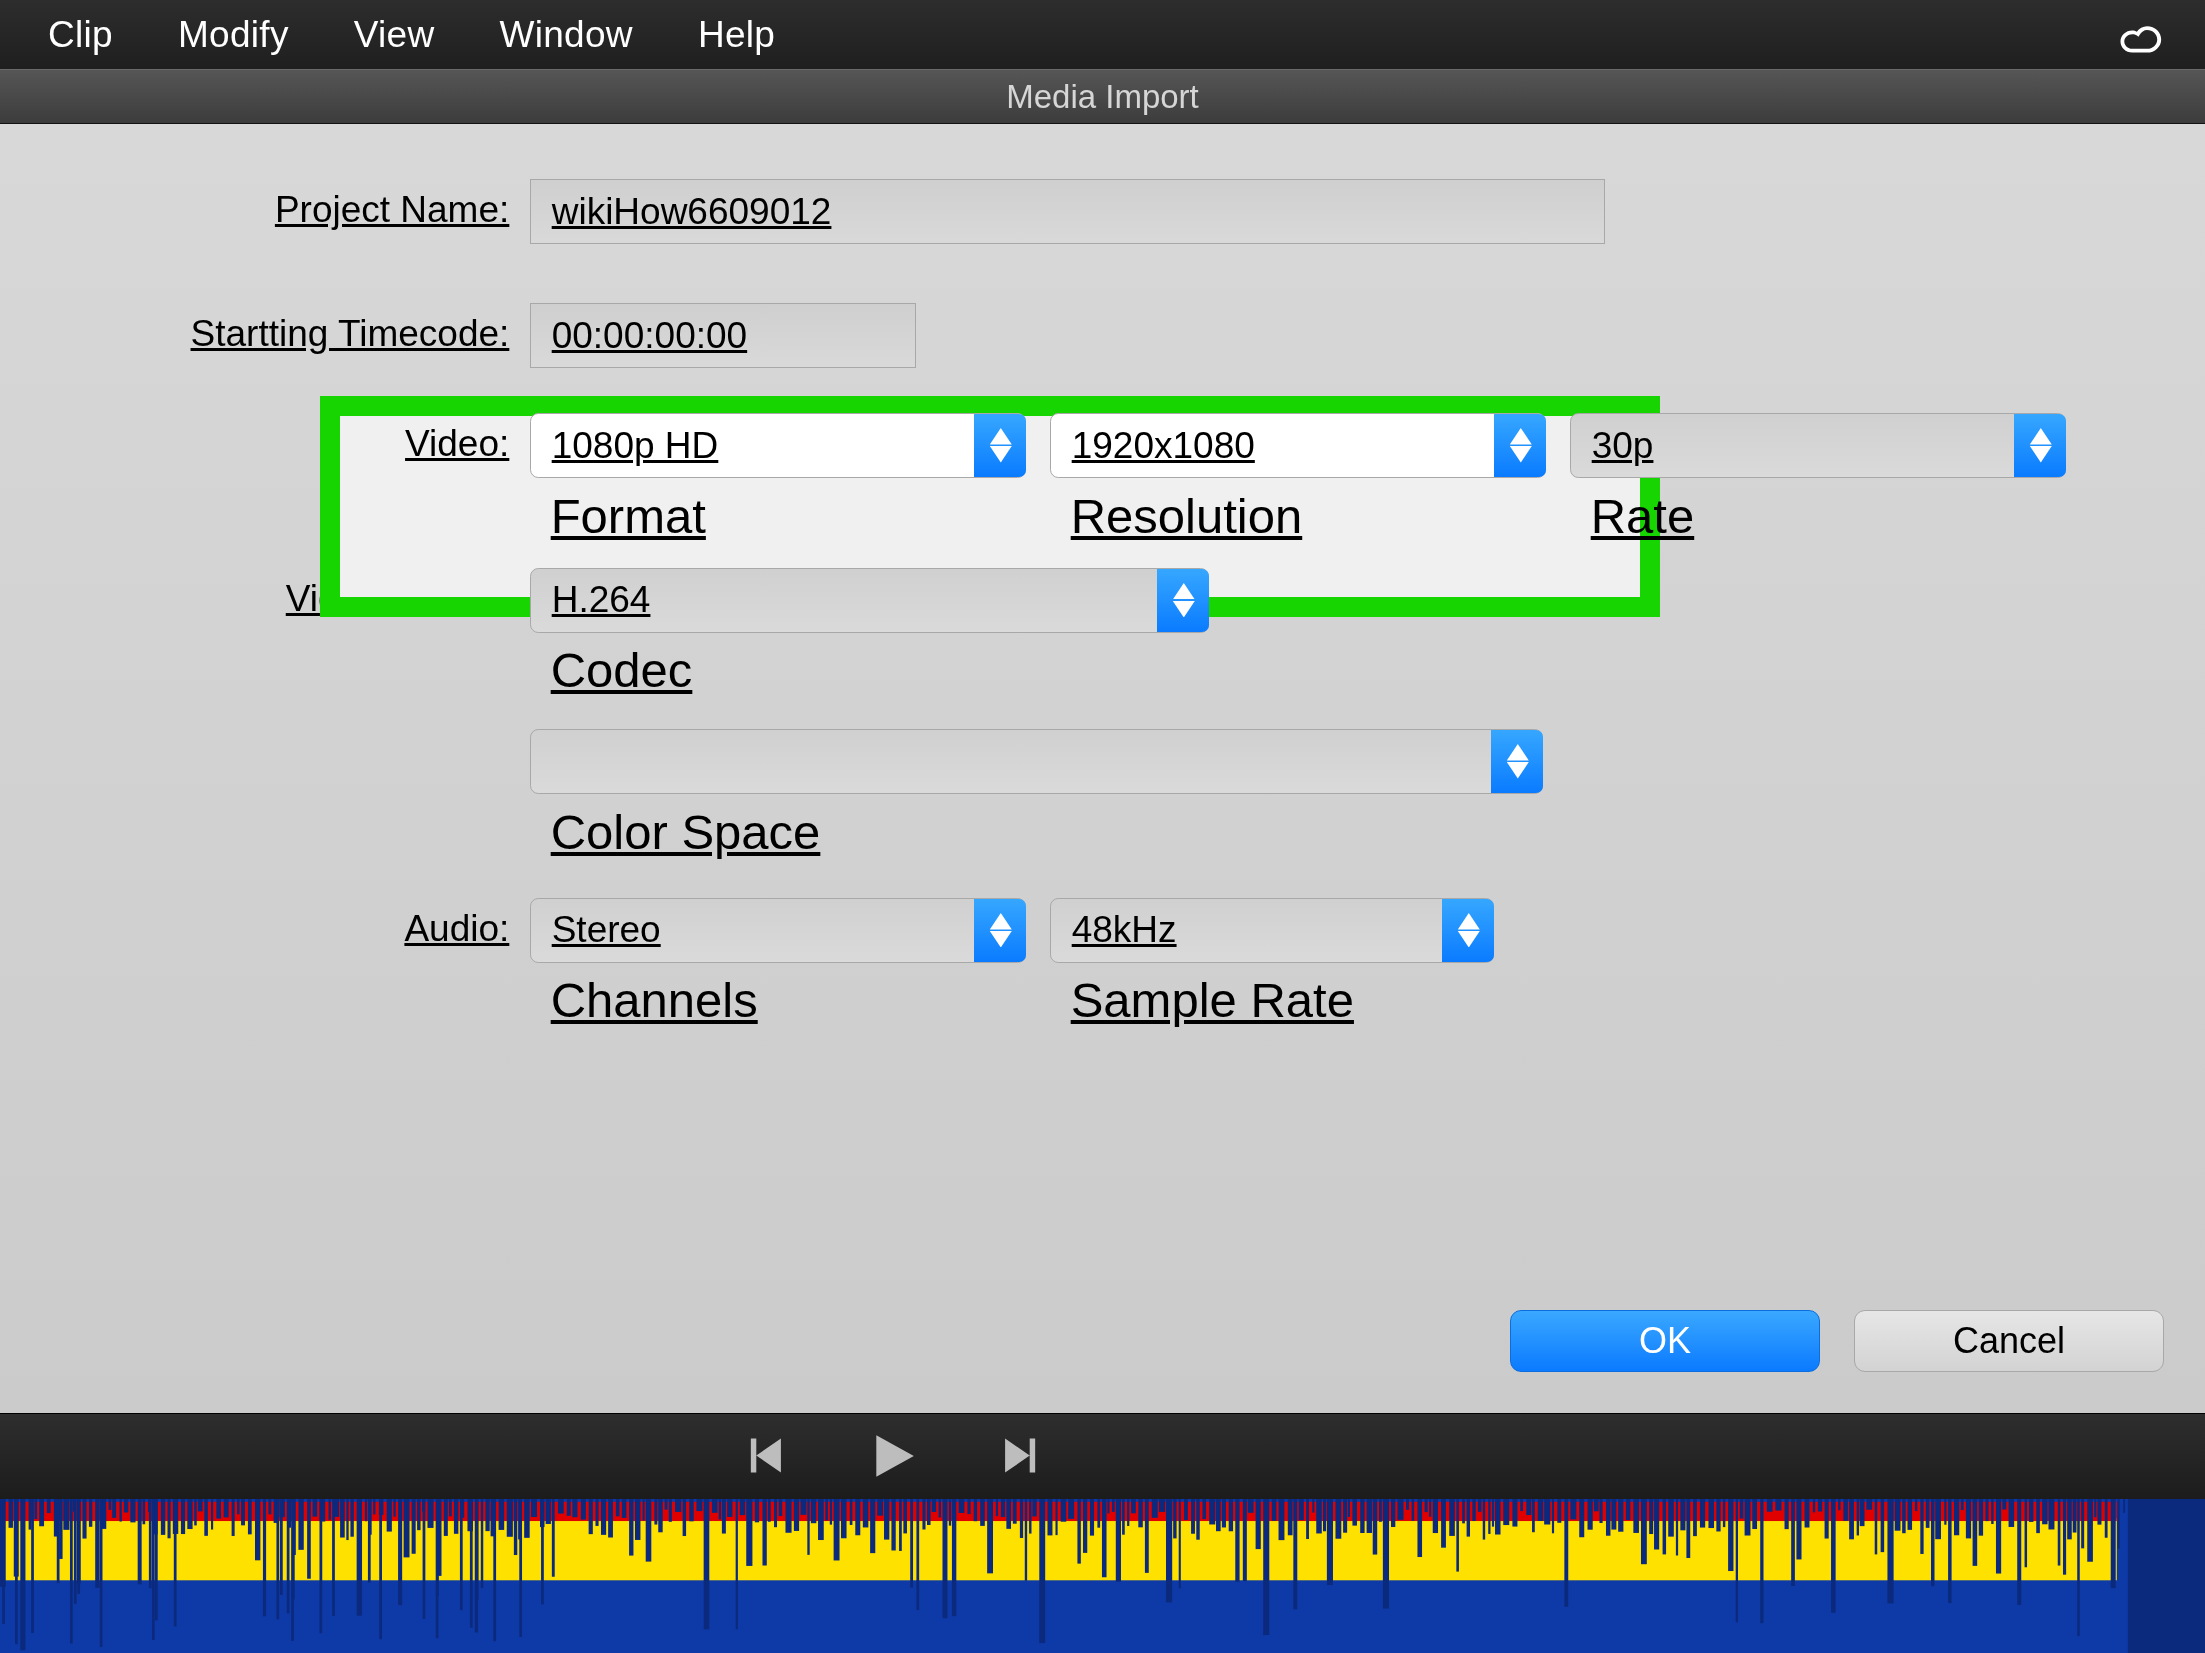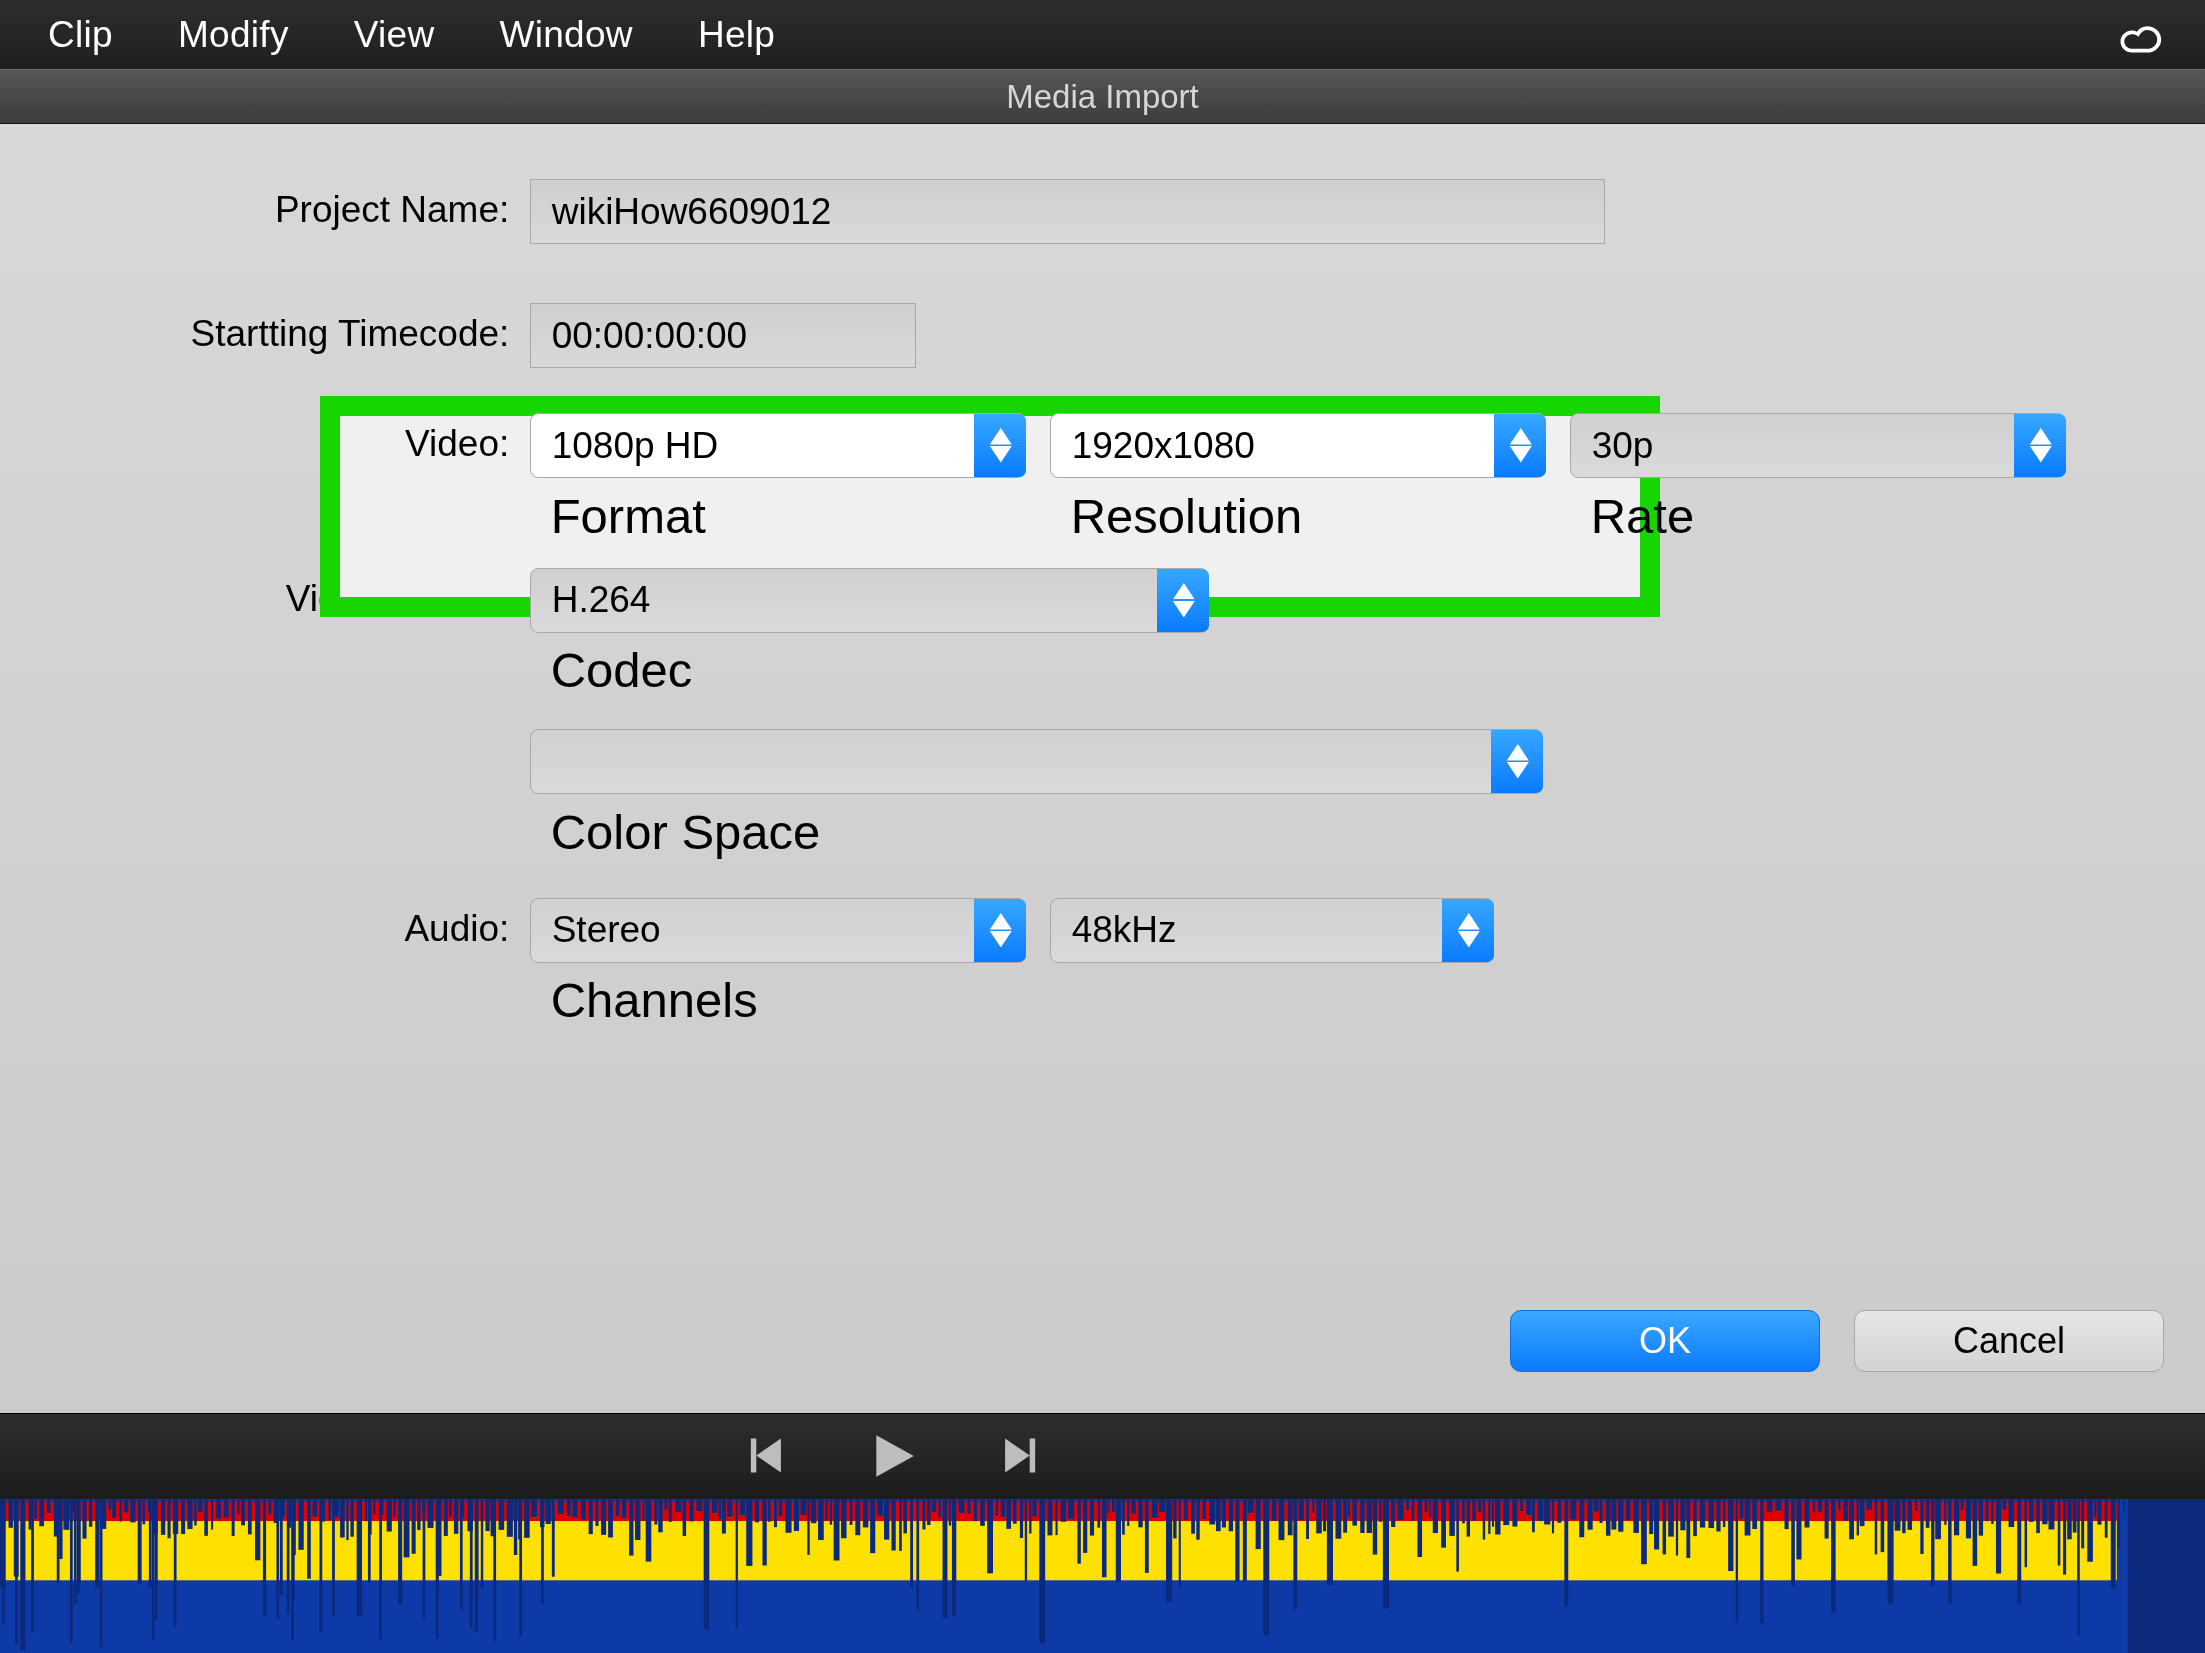--- a/index.html
+++ b/index.html
@@ -50,20 +50,21 @@
     border-bottom: 0.7px solid #111;
   }
 
   
   .dialog {
     width: 100%;
     background: linear-gradient(to bottom, #d8d8d8, #cbcbcb);
     padding: 55px 34px 41px 34px;
     min-height: 1289px;
     position: relative;
+    text-decoration: underline;
   }
 
   .row {
     display: flex;
     align-items: flex-start;
     margin-bottom: 24px;
   }
   .row .label-col {
     width: 496px;
     text-align: right;
@@ -365,20 +366,21 @@
           <span class="val">48kHz</span>
           <span class="knob">
             <svg width="27.6" height="16.5" viewBox="0 0 40 24">
                 <path d="M20 0 L36 24 L4 24 Z"></path>
               </svg>
             <svg width="27.6" height="16.5" viewBox="0 0 40 24">
                 <path d="M20 24 L36 0 L4 0 Z"></path>
               </svg>
           </span>
         </div>
+        <div class="sublabel">Sample Rate</div>
       </div>
     </div>
   </div>
 
   <div class="footer-btns">
     <div class="btn btn-ok">
       <span>OK</span>
     </div>
     <div class="btn btn-cancel">
       <span>Cancel</span>

